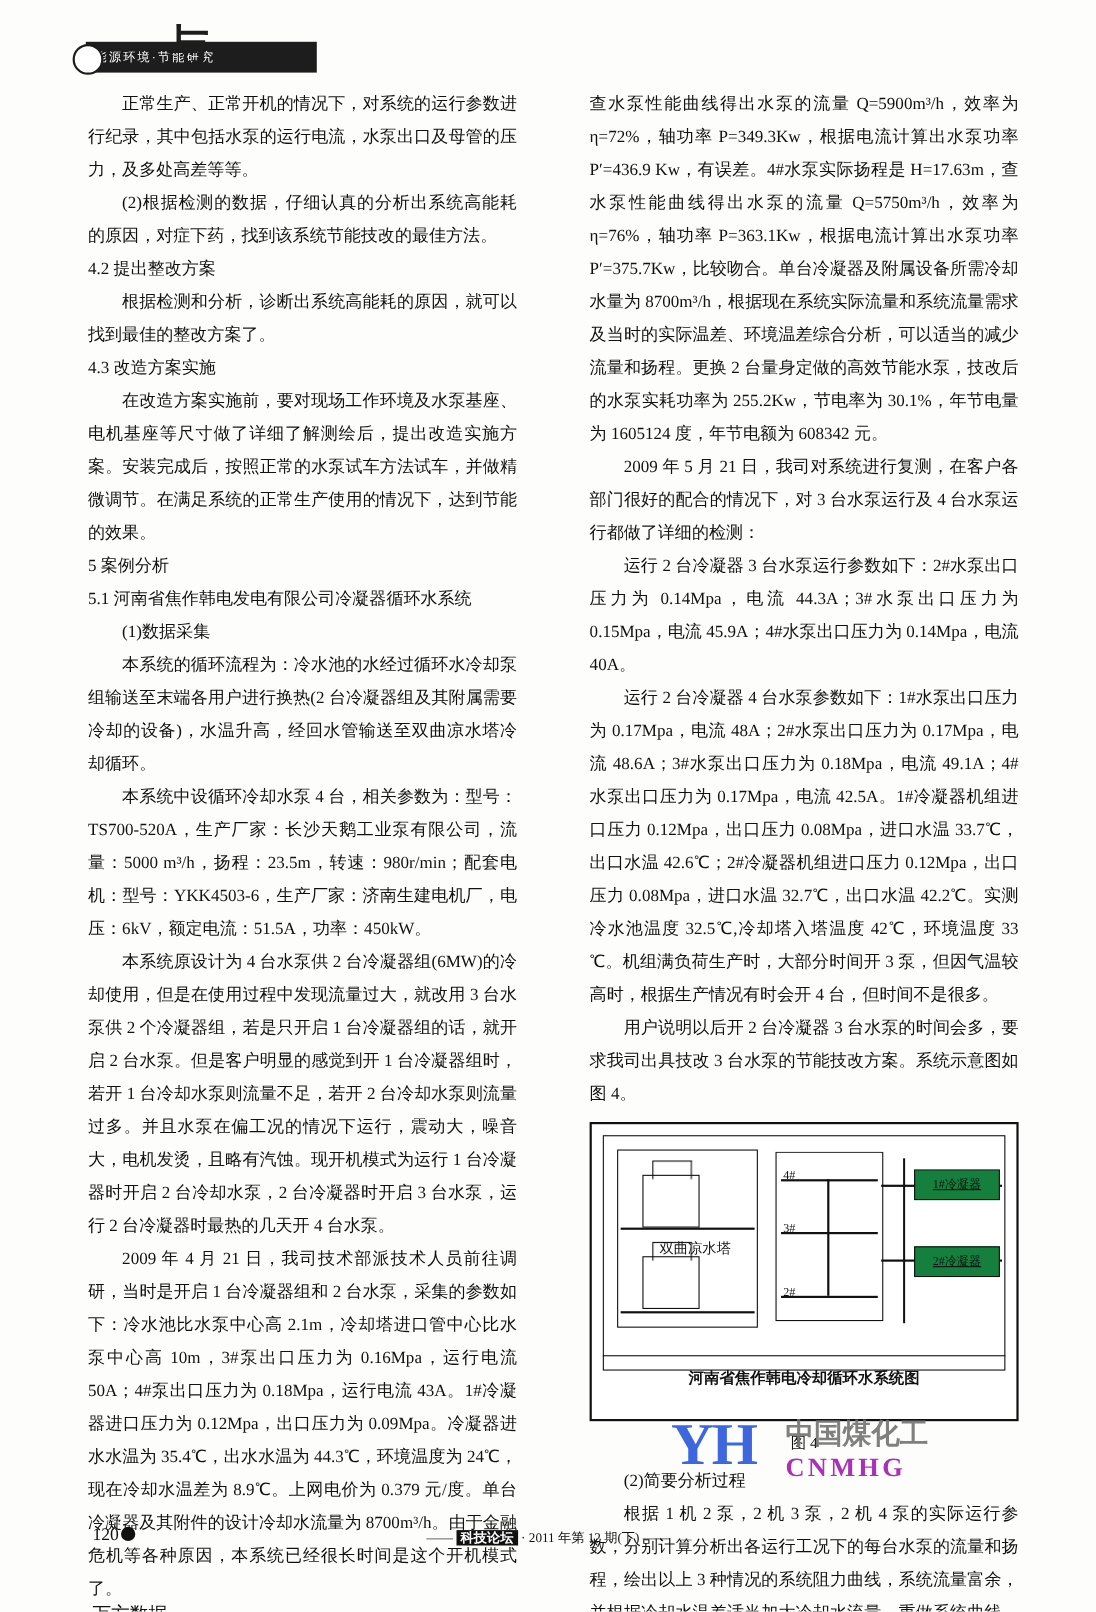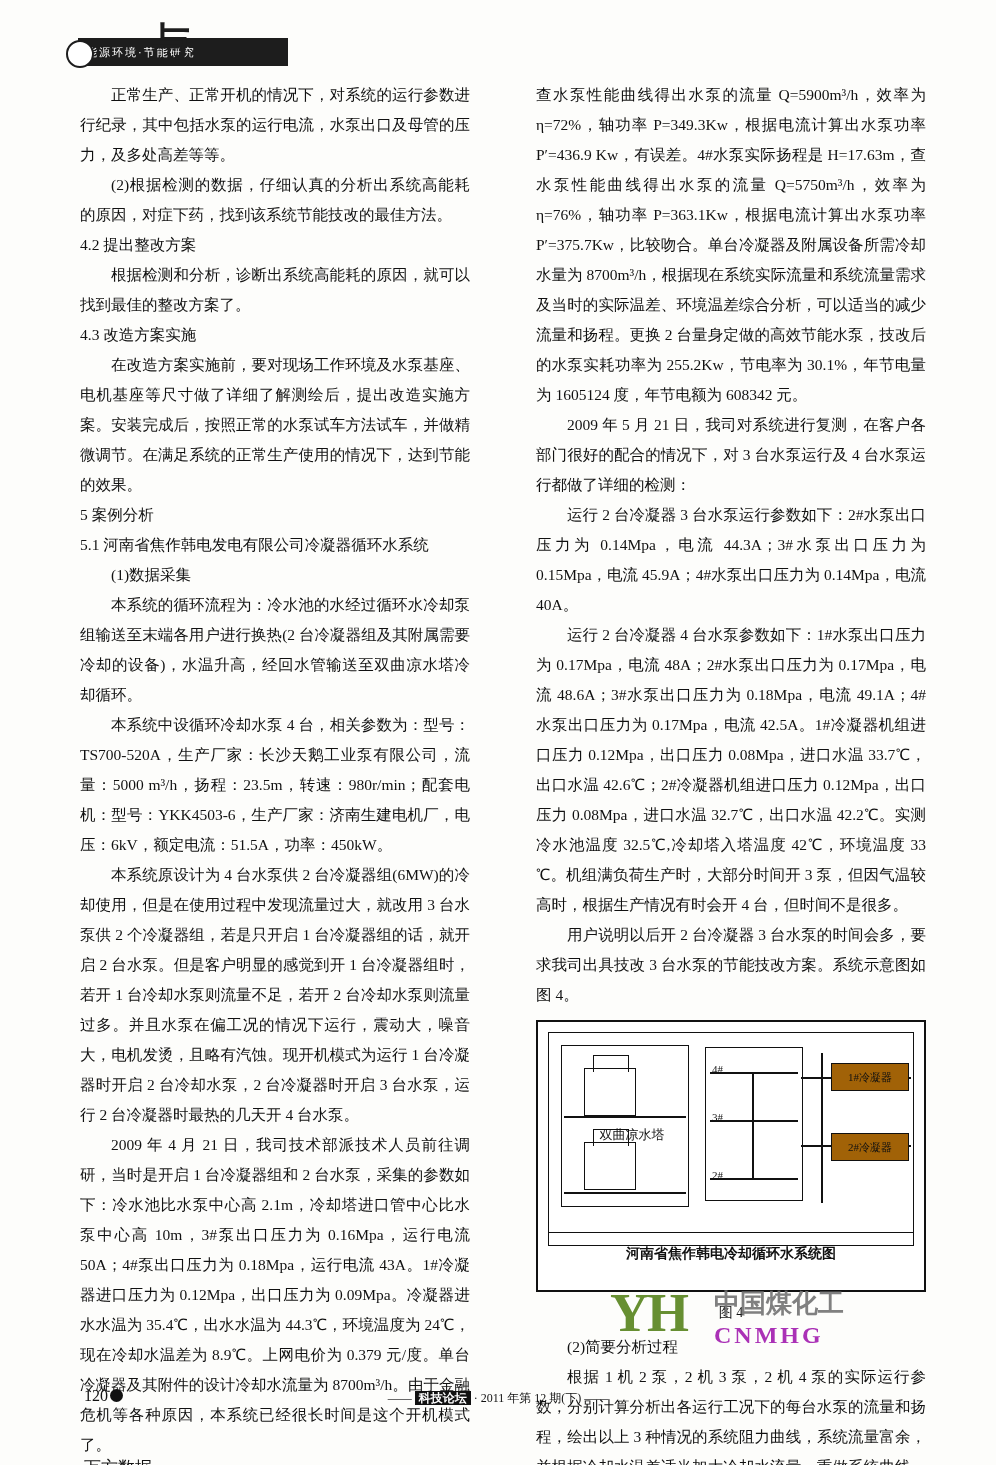--- a/index.html
+++ b/index.html
@@ -87,38 +87,38 @@
     border:1px solid #111;
   }
   .pump-row{
     position:absolute;left:6px;width:84px;height:22px;
     font-size:11px;line-height:22px;
   }
   .pipe-h{position:absolute;background:#111;height:1.5px;}
   .pipe-v{position:absolute;background:#111;width:1.5px;}
   .cond{
     position:absolute;width:76px;height:26px;border:1px solid #111;
-    font-size:11px;line-height:26px;text-align:center;background:#a16207;
+    font-size:11px;line-height:26px;text-align:center;background:#15803d;text-decoration:underline;
   }
   .fig-title{
     position:absolute;left:10px;right:10px;bottom:21px;
     text-align:center;font-size:14px;font-weight:bold;
     border-top:1px solid #111;padding-top:6px;
   }
   .fig-caption{
     text-align:center;font-size:14px;margin:6px 0 4px 0;
   }
   
   .watermark{
     position:absolute;left:610px;top:1282px;width:330px;height:80px;
     pointer-events:none;
   }
   .wm-logo{
     position:absolute;left:0;top:0;font-size:54px;font-weight:bold;
-    color:#4d7c0f;font-family:"Liberation Serif",serif;letter-spacing:-2px;
+    color:#1d4ed8;font-family:"Liberation Serif",serif;letter-spacing:-2px;
     opacity:.85;
   }
   .wm-cn{
     position:absolute;left:104px;top:4px;font-size:26px;font-weight:bold;
     color:#737373;opacity:.9;
   }
   .wm-en{
     position:absolute;left:104px;top:40px;font-size:24px;font-weight:bold;
     color:#a21caf;letter-spacing:3px;opacity:.9;
   }

